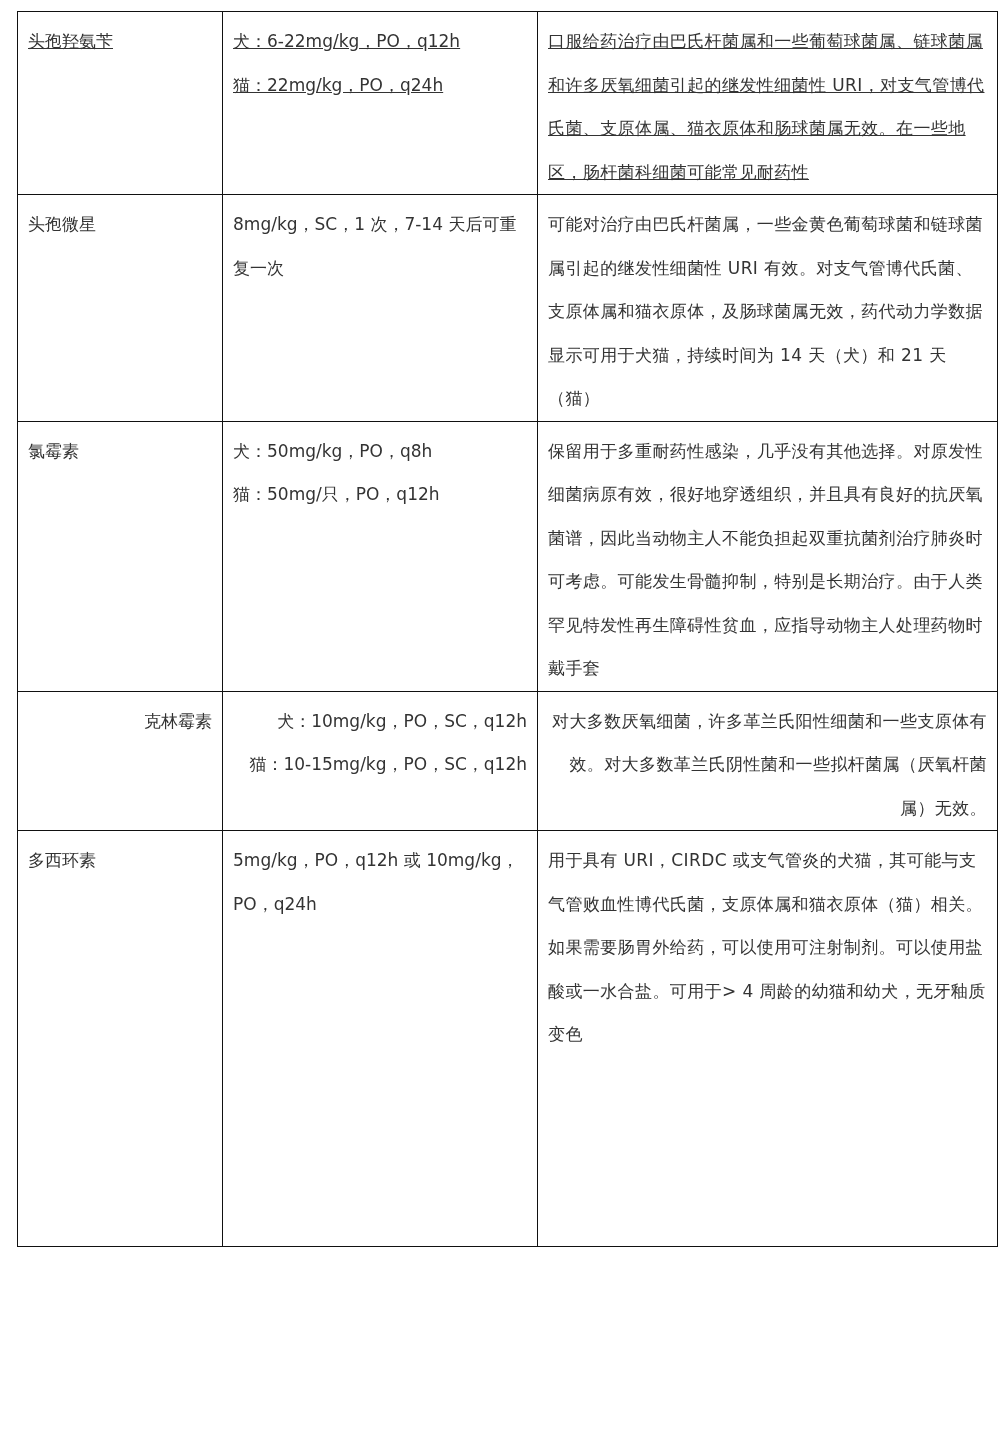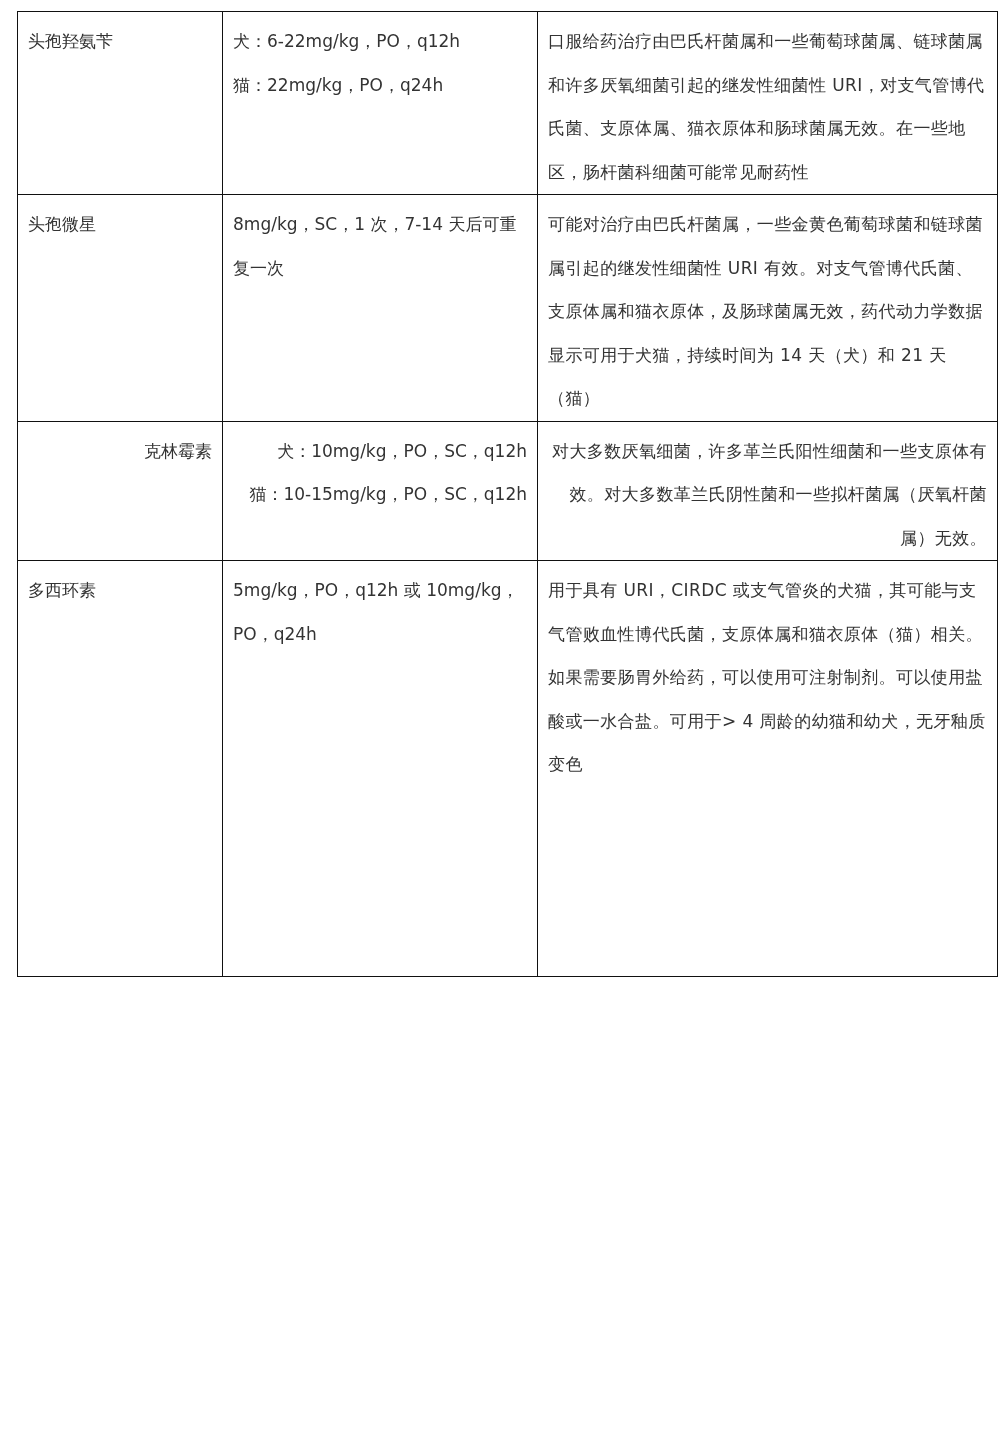--- a/index.html
+++ b/index.html
@@ -22,34 +22,42 @@
 </head>
 <body>
 
 <table class="drug-table">
   <colgroup>
       <col class="c1">
       <col class="c2">
       <col class="c3">
     </colgroup>
   <tbody id="tbody">
-    <tr style="height: 173px;">
+    <tr style="height: 173px; text-decoration: underline;">
       <td class="name">头孢羟氨苄</td>
       <td>
         <span class="line">犬：6-22mg/kg，PO，q12h</span>
         <span class="line">猫：22mg/kg，PO，q24h</span>
       </td>
       <td class="notes">口服给药治疗由巴氏杆菌属和一些葡萄球菌属、链球菌属和许多厌氧细菌引起的继发性细菌性 URI，对支气管博代氏菌、支原体属、猫衣原体和肠球菌属无效。在一些地区，肠杆菌科细菌可能常见耐药性</td>
     </tr>
     <tr style="height: 217px;">
       <td class="name">头孢微星</td>
       <td>
         <span class="line">8mg/kg，SC，1 次，7-14 天后可重复一次</span>
       </td>
       <td class="notes">可能对治疗由巴氏杆菌属，一些金黄色葡萄球菌和链球菌属引起的继发性细菌性 URI 有效。对支气管博代氏菌、支原体属和猫衣原体，及肠球菌属无效，药代动力学数据显示可用于犬猫，持续时间为 14 天（犬）和 21 天（猫）</td>
+    </tr>
+    <tr style="height: 258px;">
+      <td class="name">氯霉素</td>
+      <td>
+        <span class="line">犬：50mg/kg，PO，q8h</span>
+        <span class="line">猫：50mg/只，PO，q12h</span>
+      </td>
+      <td class="notes">保留用于多重耐药性感染，几乎没有其他选择。对原发性细菌病原有效，很好地穿透组织，并且具有良好的抗厌氧菌谱，因此当动物主人不能负担起双重抗菌剂治疗肺炎时可考虑。可能发生骨髓抑制，特别是长期治疗。由于人类罕见特发性再生障碍性贫血，应指导动物主人处理药物时戴手套</td>
     </tr>
     <tr style="height: 130px; text-align: right;">
       <td class="name">克林霉素</td>
       <td>
         <span class="line">犬：10mg/kg，PO，SC，q12h</span>
         <span class="line">猫：10-15mg/kg，PO，SC，q12h</span>
       </td>
       <td class="notes">对大多数厌氧细菌，许多革兰氏阳性细菌和一些支原体有效。对大多数革兰氏阴性菌和一些拟杆菌属（厌氧杆菌属）无效。</td>
     </tr>
     <tr style="height: 416px;">

